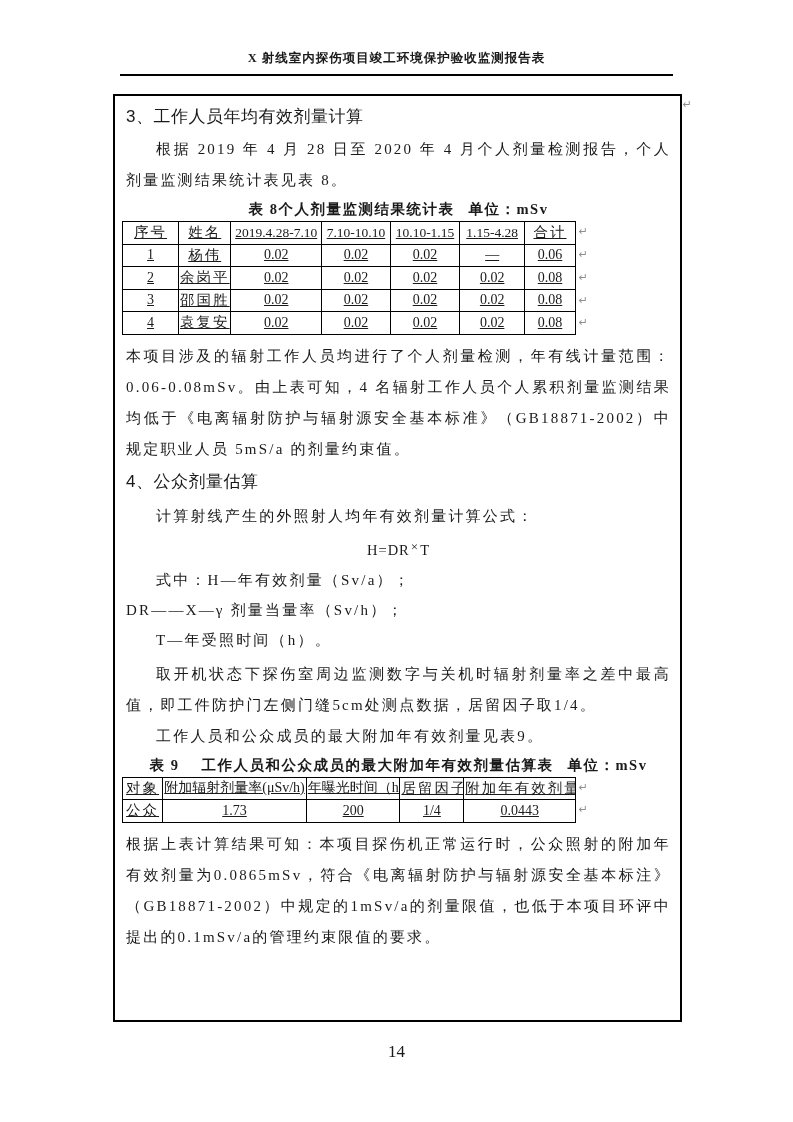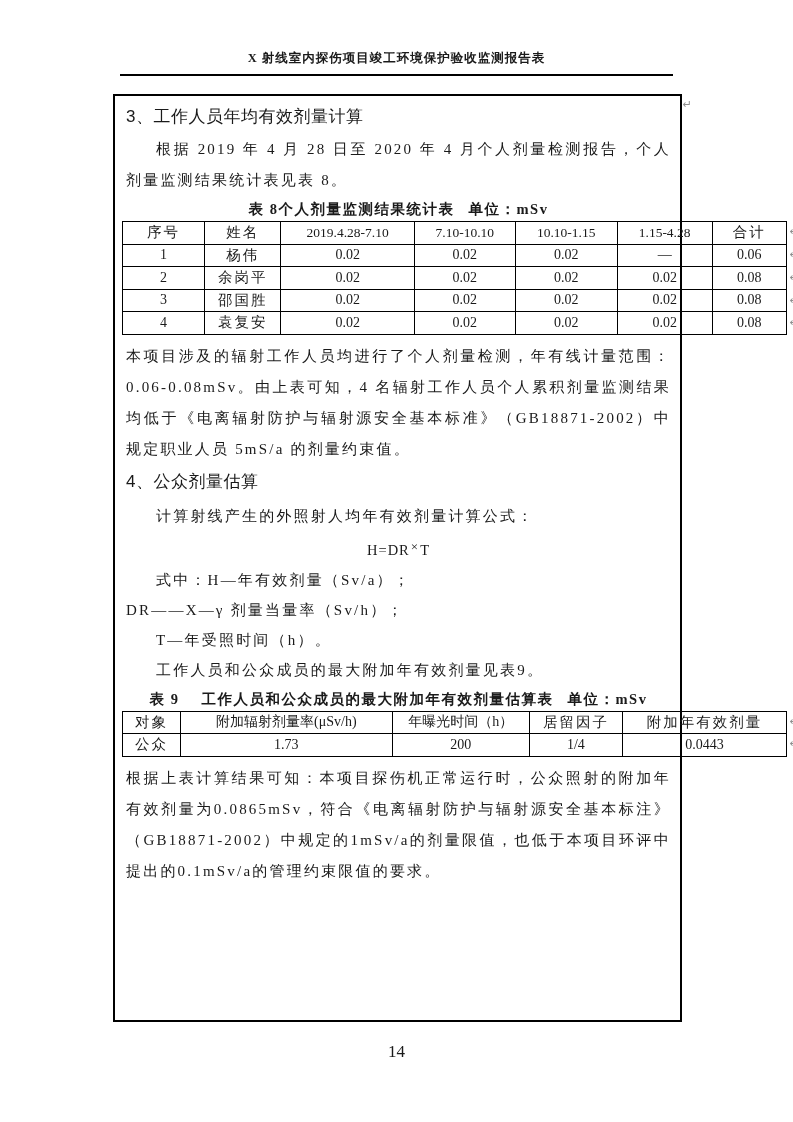--- a/index.html
+++ b/index.html
@@ -53,21 +53,21 @@
   p.note { margin: 0; font-size: 15px; line-height: 30px; letter-spacing: 2.2px; }
   p.measure { margin-top: 4px; }
   .tbl-caption {
     margin: 2px 0 0 0; text-align: center;
     font-size: 14.5px; font-weight: bold; letter-spacing: 1.5px;
     line-height: 23px; white-space: nowrap;
   }
   .tbl-caption .cap-no   { margin-right: 0; }
   .tbl-caption .cap-unit { margin-left: 14px; margin-top: 26px; }
   .cap9 .cap-no { margin-right: 22px; }
-  .table-wrap { position: relative; width: 665px; margin-left: -4px; }
+  .table-wrap { position: relative; width: 454px; margin-left: -4px; text-decoration: underline; }
   table.doc-table {
     border-collapse: collapse; table-layout: fixed;
     width: 100%;
   }
   table.doc-table td, table.doc-table th {
     border: 1.5px solid #000;
     height: 21.5px; padding: 0 1px;
     text-align: center; vertical-align: middle;
     font-size: 14px; font-weight: normal;
     letter-spacing: 0; white-space: nowrap; overflow: hidden;
@@ -176,20 +176,21 @@
     <h3 class="sec-heading sec4">4、公众剂量估算</h3>
 
     <p class="body-par indent fintro">计算射线产生的外照射人均年有效剂量计算公式：</p>
 
     <p class="formula-line"><span>H=DR</span><span class="formula-op">×</span><span>T</span></p>
 
     <p class="note indent">式中：H—年有效剂量（Sv/a）；</p>
     <p class="note">DR——X—γ 剂量当量率（Sv/h）；</p>
     <p class="note indent">T—年受照时间（h）。</p>
 
+    <p class="body-par indent measure">取开机状态下探伤室周边监测数字与关机时辐射剂量率之差中最高值，即工件防护门左侧门缝5cm处测点数据，居留因子取1/4。</p>
 
     <p class="body-par indent">工作人员和公众成员的最大附加年有效剂量见表9。</p>
 
     <div class="tbl-caption cap9">
       <span class="cap-no">表 9</span><span>工作人员和公众成员的最大附加年有效剂量估算表</span><span class="cap-unit">单位：mSv</span>
     </div>
 
     <div class="table-wrap">
       <table class="doc-table">
         <tbody>

